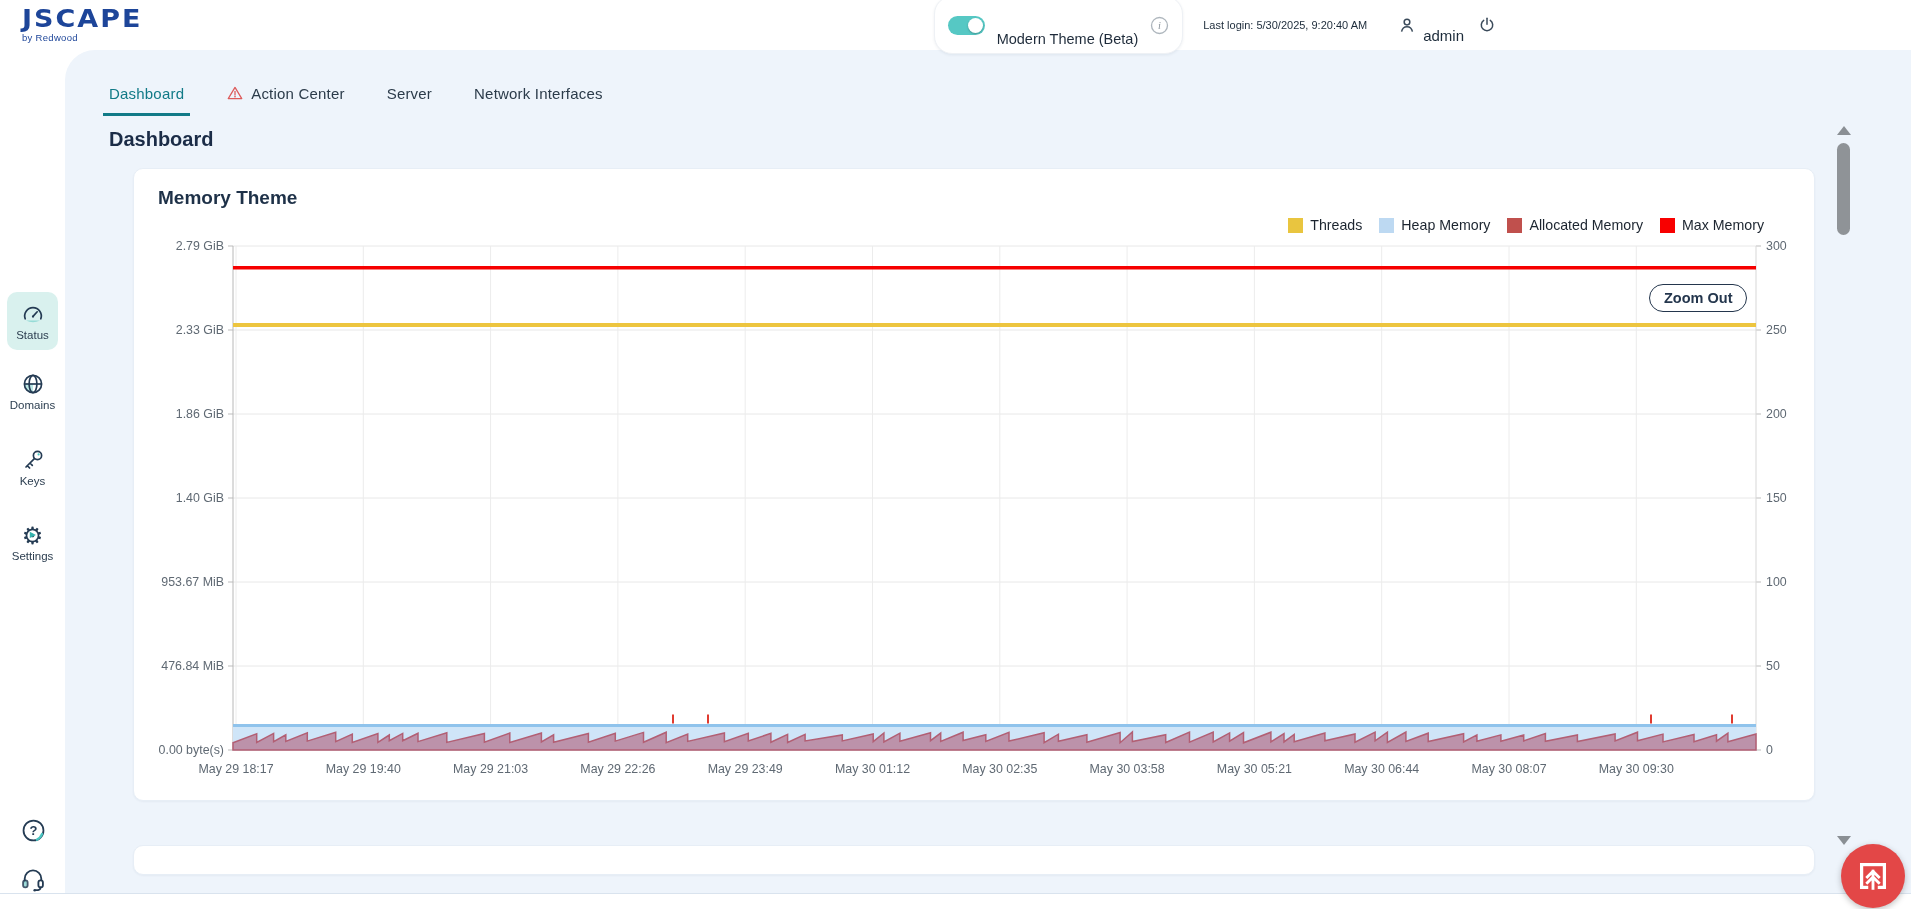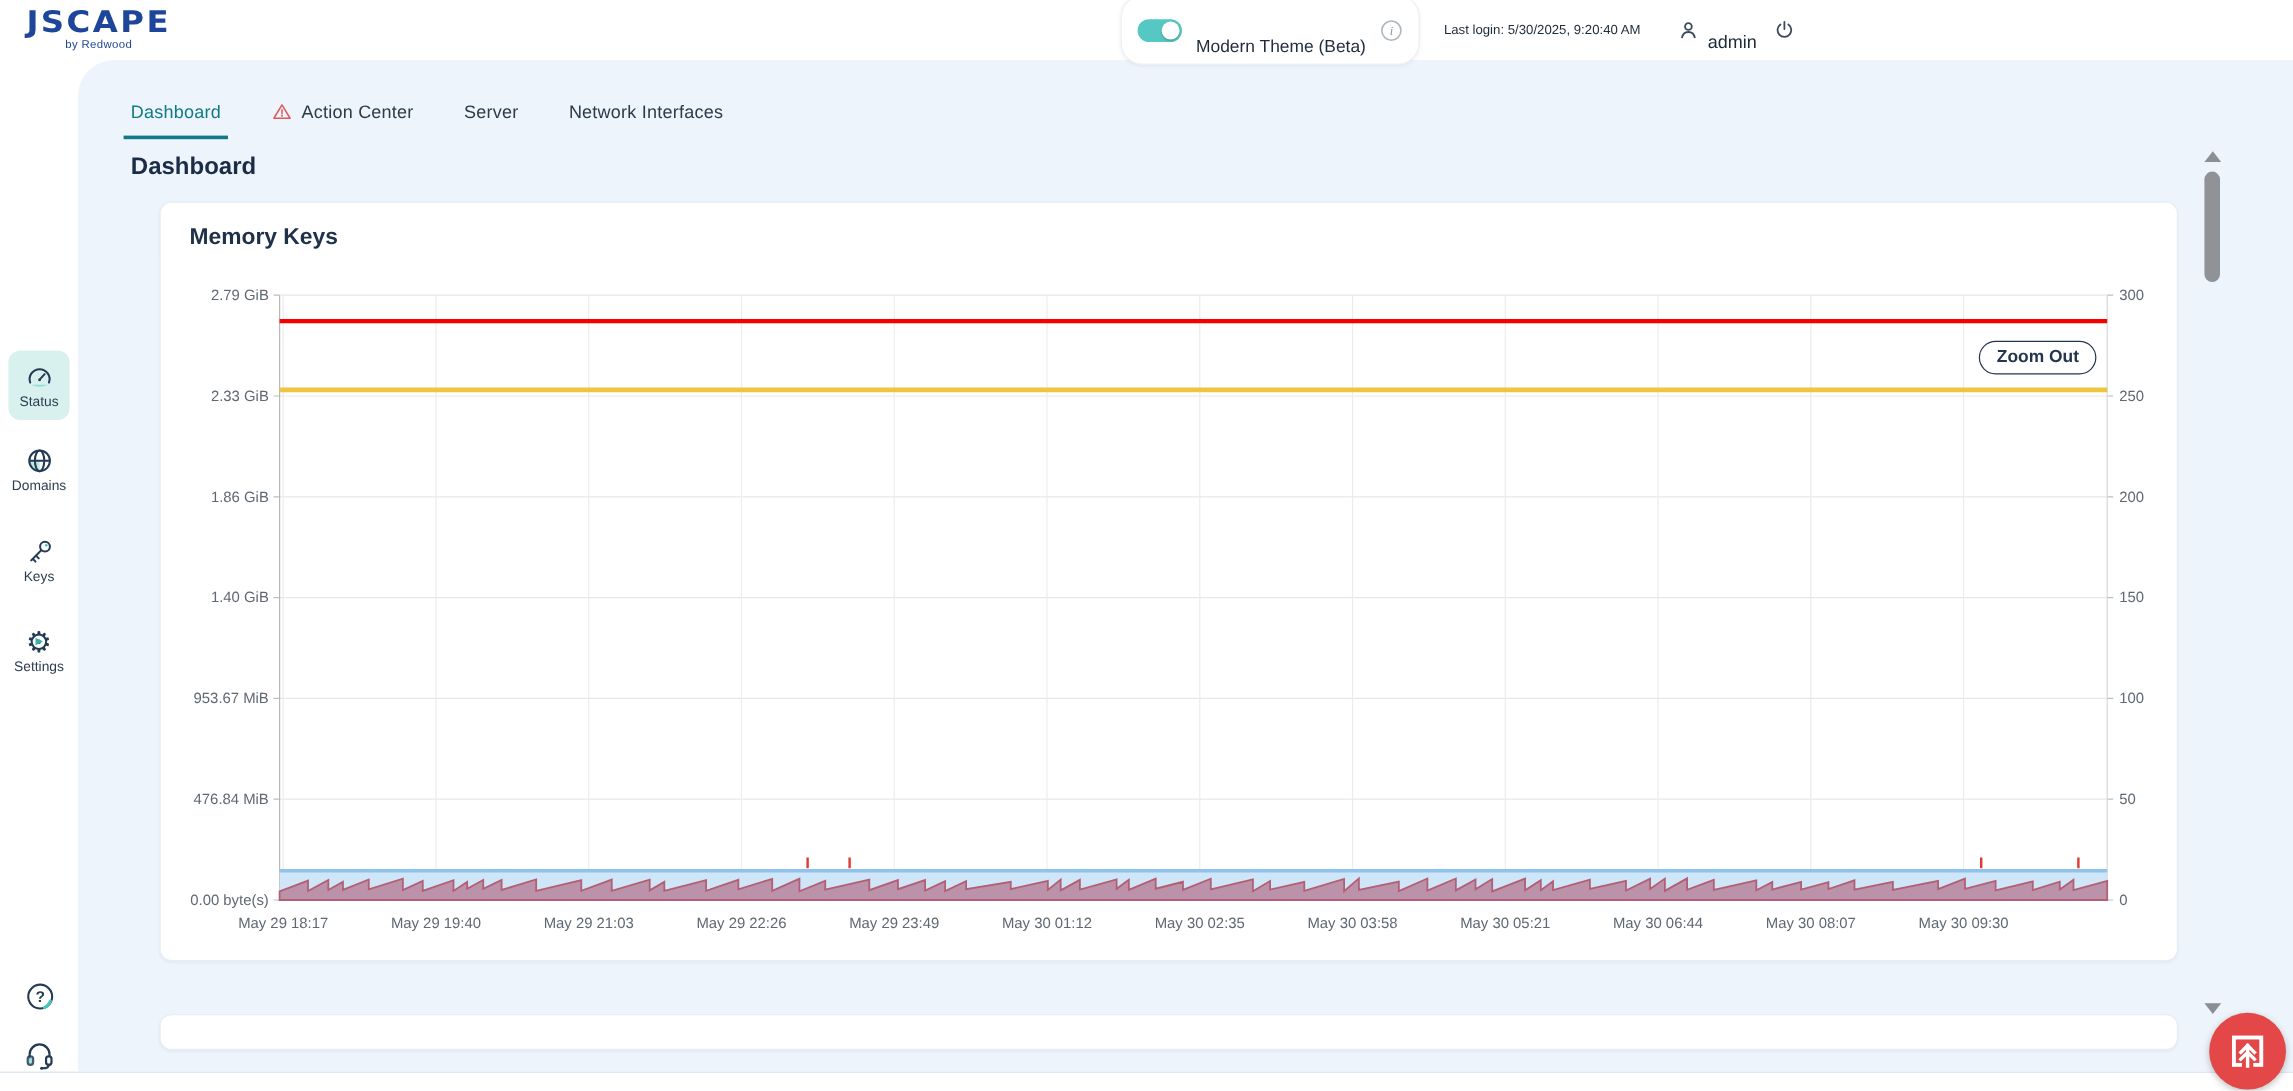--- a/index.html
+++ b/index.html
@@ -5,21 +5,21 @@
   * { box-sizing: border-box; margin: 0; padding: 0; }
   html,body { width:1911px; height:909px; }
   body {
     font-family:"Liberation Sans", sans-serif;
     background:#ffffff; position:relative; overflow:hidden; color:#22364a;
   }
   
   .header { position:absolute; left:0; top:0; width:1525px; height:50px; background:#fff; z-index:5; }
   .logo { position:absolute; left:22px; top:4px; }
   .logo-word { font-family:"DejaVu Sans", sans-serif; font-weight:800; font-size:27px; letter-spacing:2px; color:#1d4599; transform:scaleY(.92); line-height:30px; }
-  .logo-tag { font-size:9.5px; color:#1d4599; text-align:center; margin-top:-2px; letter-spacing:.3px; }
+  .logo-tag { font-size:9.5px; color:#1d4599; text-align:left; margin-top:-2px; letter-spacing:.3px; }
   .header-right { position:absolute; right:29px; top:0; height:50px; display:flex; align-items:center; gap:14px; }
   .theme-pill { display:flex; align-items:center; gap:12px; background:#fff; border:1px solid #eef1f5; box-shadow:0 1px 3px rgba(40,60,90,.08); border-radius:18px; padding:6px 13px; }
   .toggle { width:37px; height:19px; border-radius:10px; background:#56c8c4; position:relative; cursor:pointer; }
   .toggle .knob { position:absolute; right:2px; top:2px; width:15px; height:15px; border-radius:50%; background:#fff; box-shadow:0 1px 2px rgba(0,0,0,.25); }
   .theme-label { font-size:14.5px; color:#1e2b3a;margin-top:28px; }
   .last-login { font-size:11px; color:#1c2b3a; margin-left:6px; }
   .user-box { display:flex; align-items:center; gap:6px; margin-left:16px; cursor:pointer; }
   .user-name { font-size:15px; color:#1c2b3a;margin-top:20px; }
   .icon-btn { background:none; border:none; cursor:pointer; display:flex; align-items:center; padding:0; }
   
@@ -172,21 +172,39 @@
         <span>Server</span>
       </div>
     <div class="tab">
         <span>Network Interfaces</span>
       </div>
   </div>
 
   <div class="page-title">Dashboard</div>
 
   <div class="card chart-card">
-    <div class="card-title">Memory Keys</div>
+    <div class="card-title">Memory Theme</div>
+    <div class="legend" id="legend">
+        <div class="legend-item">
+          <span class="legend-swatch" style="background: rgb(233, 197, 63);"></span>
+          <span class="legend-label">Threads</span>
+        </div>
+        <div class="legend-item">
+          <span class="legend-swatch" style="background: rgb(189, 217, 242);"></span>
+          <span class="legend-label">Heap Memory</span>
+        </div>
+        <div class="legend-item">
+          <span class="legend-swatch" style="background: rgb(192, 80, 77);"></span>
+          <span class="legend-label">Allocated Memory</span>
+        </div>
+        <div class="legend-item">
+          <span class="legend-swatch" style="background: rgb(248, 0, 0);"></span>
+          <span class="legend-label">Max Memory</span>
+        </div>
+      </div>
     <button class="zoom-out-btn">Zoom Out</button>
     <svg id="chart-svg" width="1682" height="555">
         <g>
           <line x1="99" y1="5" x2="1622" y2="5" stroke="#e8e8e8" stroke-width="1"></line>
           <line x1="94" y1="5" x2="99" y2="5" stroke="#bdbdbd"></line>
           <line x1="1622" y1="5" x2="1627" y2="5" stroke="#bdbdbd"></line>
           <line x1="99" y1="89" x2="1622" y2="89" stroke="#e8e8e8" stroke-width="1"></line>
           <line x1="94" y1="89" x2="99" y2="89" stroke="#bdbdbd"></line>
           <line x1="1622" y1="89" x2="1627" y2="89" stroke="#bdbdbd"></line>
           <line x1="99" y1="173" x2="1622" y2="173" stroke="#e8e8e8" stroke-width="1"></line>

